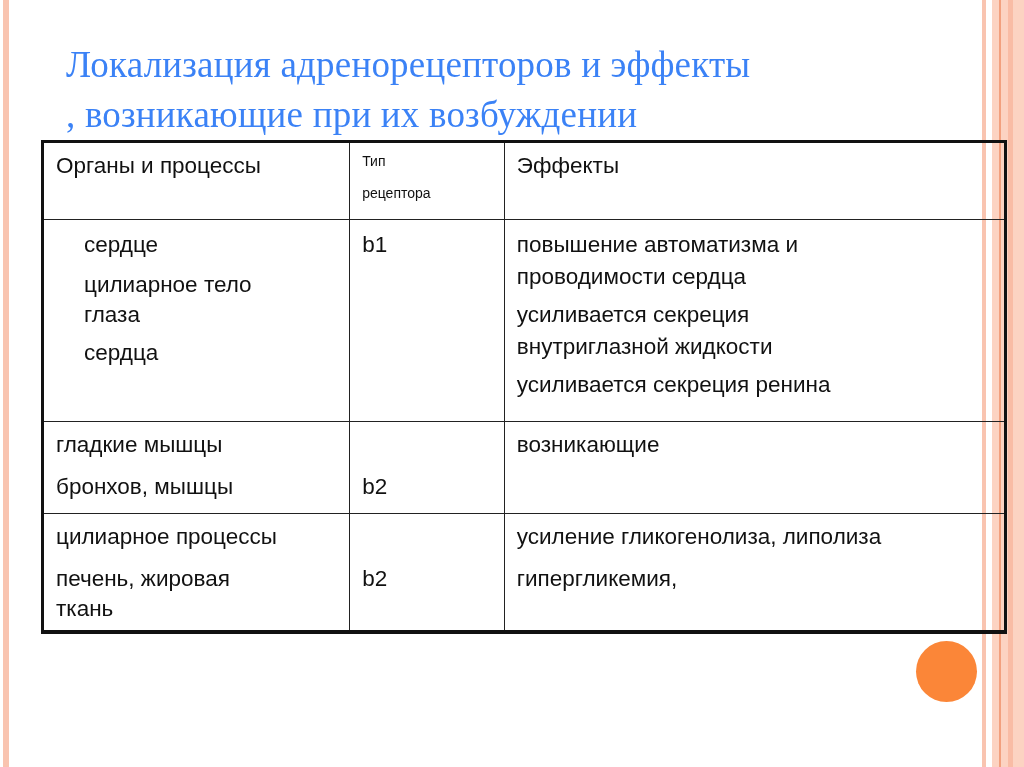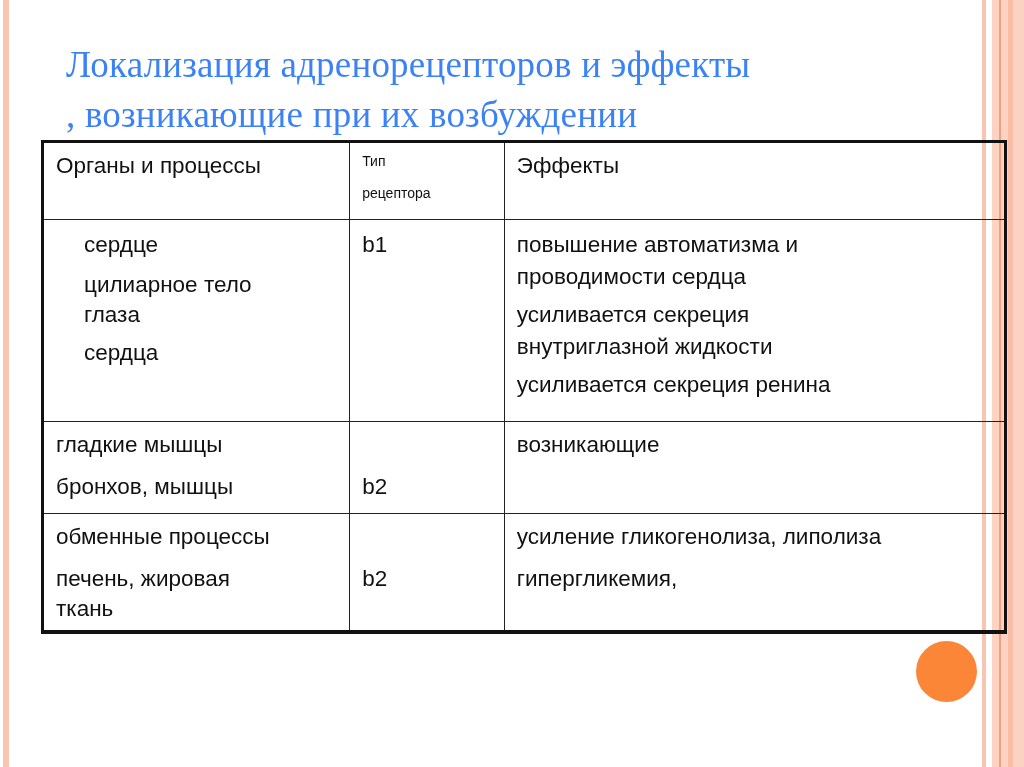--- a/index.html
+++ b/index.html
@@ -74,21 +74,21 @@
       <span class="ln" style="height:34px;margin-bottom:8px;"></span>
       <span class="ln">b2</span>
     </td>
     <td>
       <span class="ln">возникающие</span>
     </td>
   </tr>
 
   <tr style="height:118px;">
     <td>
-      <span class="ln" style="margin-bottom:8px;">обменные процессы</span>
+      <span class="ln" style="margin-bottom:8px;">цилиарное процессы</span>
       <span class="ln">печень, жировая</span>
       <span class="ln" style="margin-top:-4px;">ткань</span>
     </td>
     <td>
       <span class="ln" style="height:34px;margin-bottom:8px;"></span>
       <span class="ln">b2</span>
     </td>
     <td>
       <span class="ln" style="margin-bottom:8px;">усиление гликогенолиза, липолиза</span>
       <span class="ln">гипергликемия,</span>

